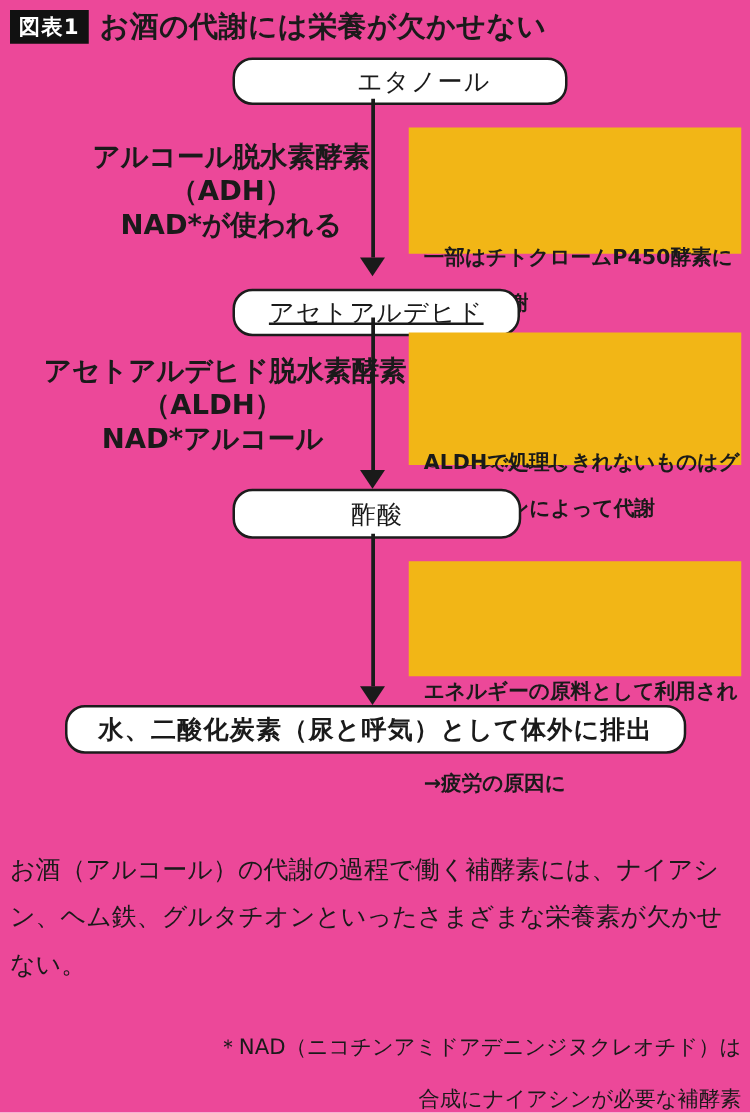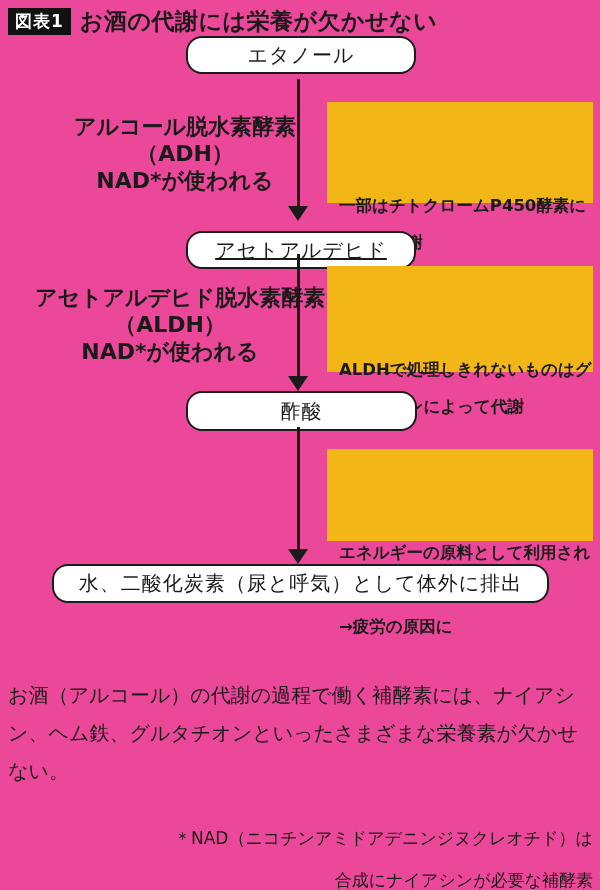--- a/index.html
+++ b/index.html
@@ -11,24 +11,24 @@
   
   .title-row{position:absolute;left:8px;top:6px;display:flex;align-items:center;gap:9px;}
   .badge{display:inline-flex;align-items:center;justify-content:center;
     background:#111111;color:#ffffff;font-weight:700;font-size:17px;
     padding:2px 7px;height:23px;letter-spacing:1px;}
   .title-text{font-size:23px;font-weight:800;letter-spacing:0.5px;}
   
   .node{position:absolute;display:flex;align-items:center;justify-content:center;
     background:#ffffff;border:2.5px solid #1c1c1c;border-radius:16px;
     font-size:20px;font-weight:500;letter-spacing:1px;white-space:pre;}
-  .node-1{left:186px;top:36px;width:226px;height:34px;}
+  .node-1{left:186px;top:46px;width:226px;height:34px;padding-left:38px;}
   .node-2{left:186px;top:231px;width:226px;height:34px;text-decoration:underline;}
   .node-3{left:186px;top:391px;width:227px;height:36px;}
-  .node-4{left:52px;top:564px;width:493px;height:35px;font-size:20px;}
+  .node-4{left:52px;top:564px;width:493px;height:35px;font-size:20px;font-weight:bold;}
   
   .arrow{position:absolute;left:288px;width:20px;display:flex;flex-direction:column;align-items:center;}
   .arrow .shaft{width:3px;flex:1 1 auto;background:#1a1a1a;}
   .arrow .head{width:0;height:0;border-left:10px solid transparent;
     border-right:10px solid transparent;border-top:15px solid #1a1a1a;}
   .arrow-1{top:79px;height:142px;}
   .arrow-2{top:254px;height:137px;}
   .arrow-3{top:427px;height:137px;}
   
   .enzyme{position:absolute;text-align:center;font-size:22px;font-weight:600;
@@ -78,21 +78,21 @@
 
   <div class="node node-2">アセトアルデヒド</div>
 
   <div class="arrow arrow-2">
     <div class="shaft"></div>
     <div class="head"></div>
   </div>
 
   <div class="enzyme enzyme-2">アセトアルデヒド脱水素酵素
 （ALDH）
-NAD*が使われる</div>
+NAD*アルコール</div>
 
   <div class="note-box note-2" style="background: rgb(242, 182, 22);">
     <div>ALDHで処理しきれないものはグ
 ルタチオンによって代謝</div>
     <div class="sub">◎グルタチオンが必要</div>
   </div>
 
   <div class="node node-3">酢酸</div>
 
   <div class="arrow arrow-3">

